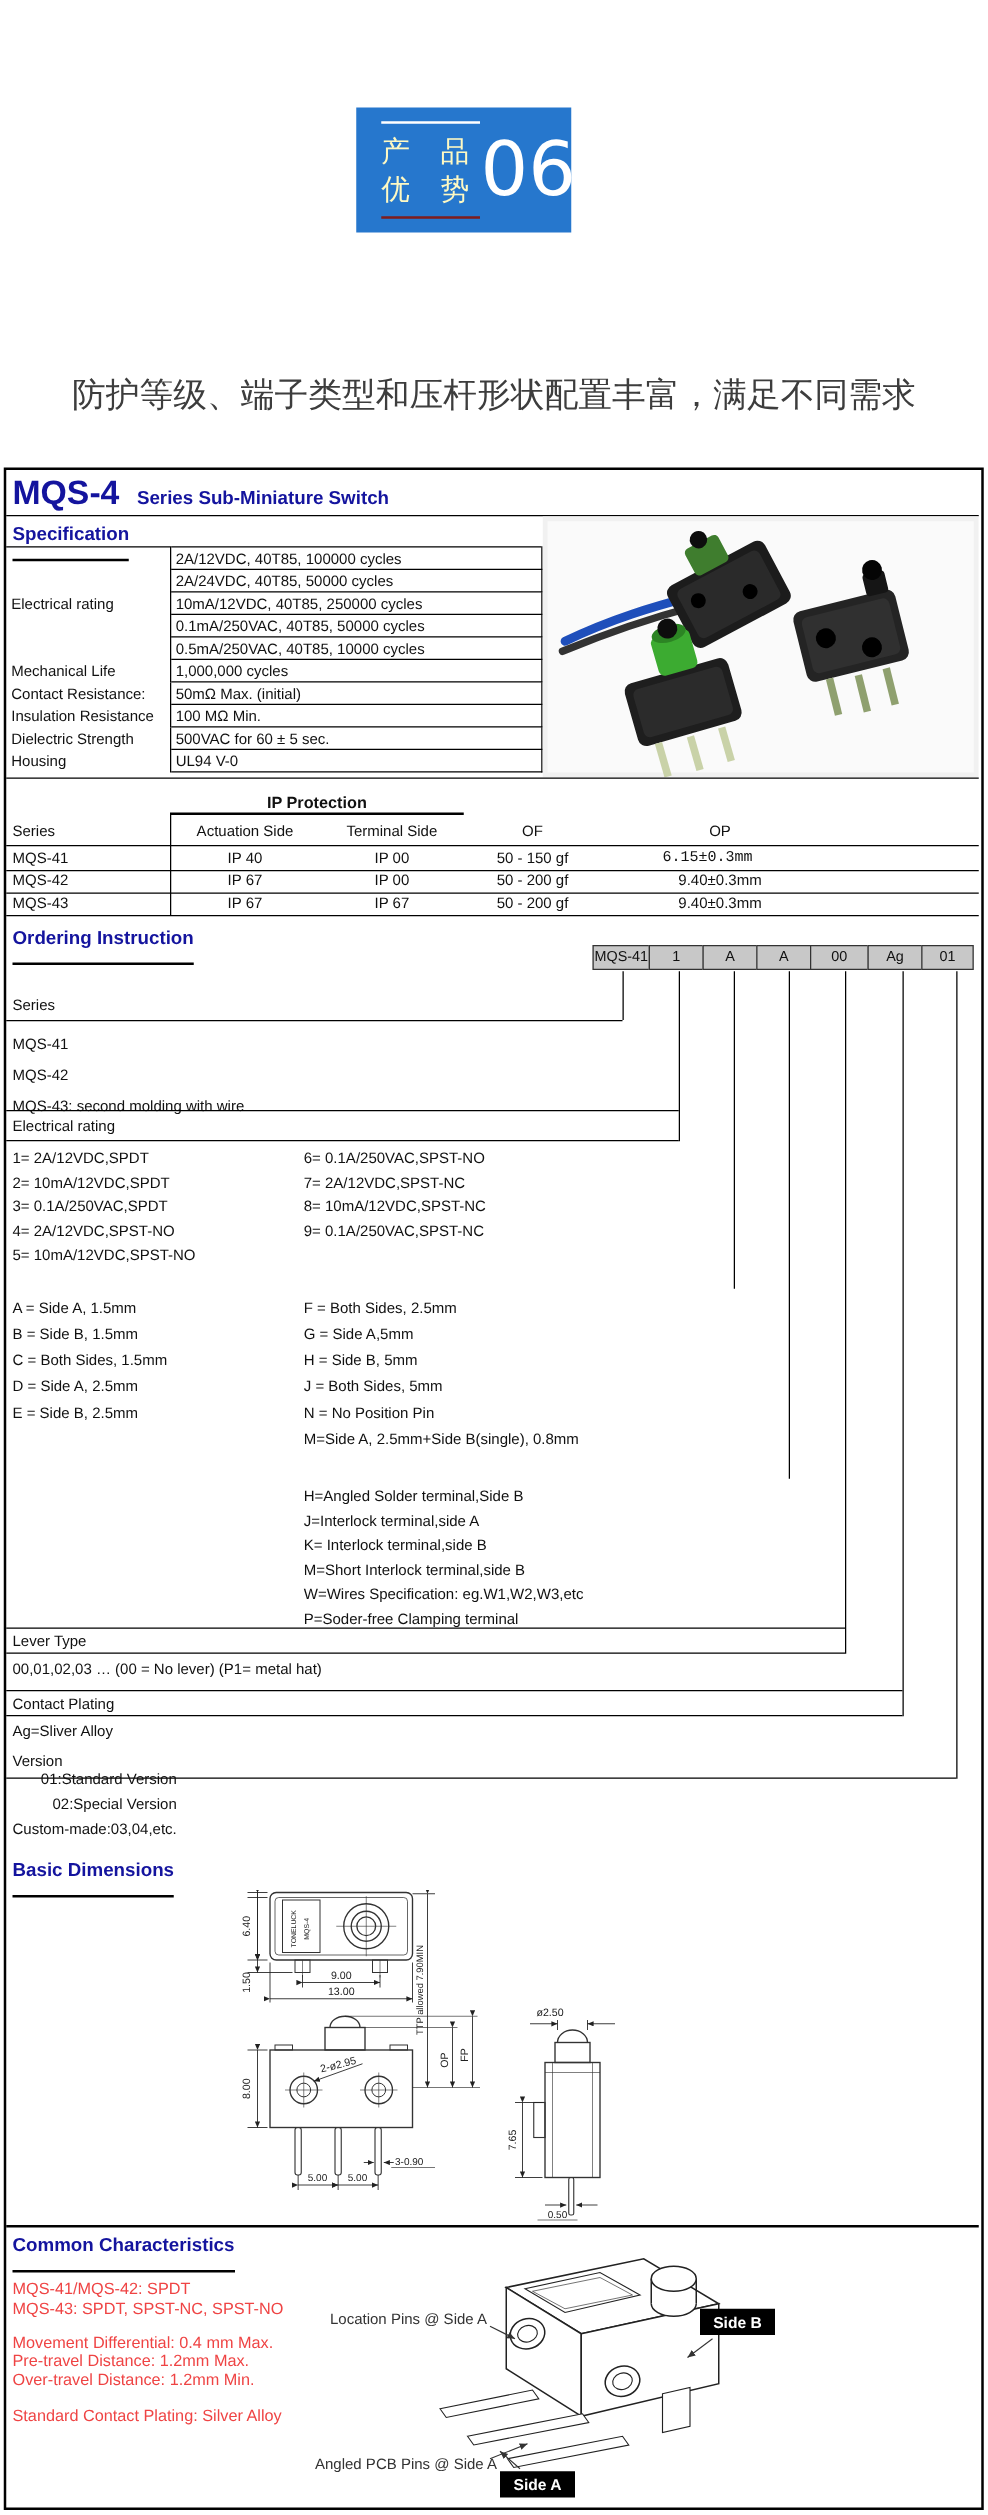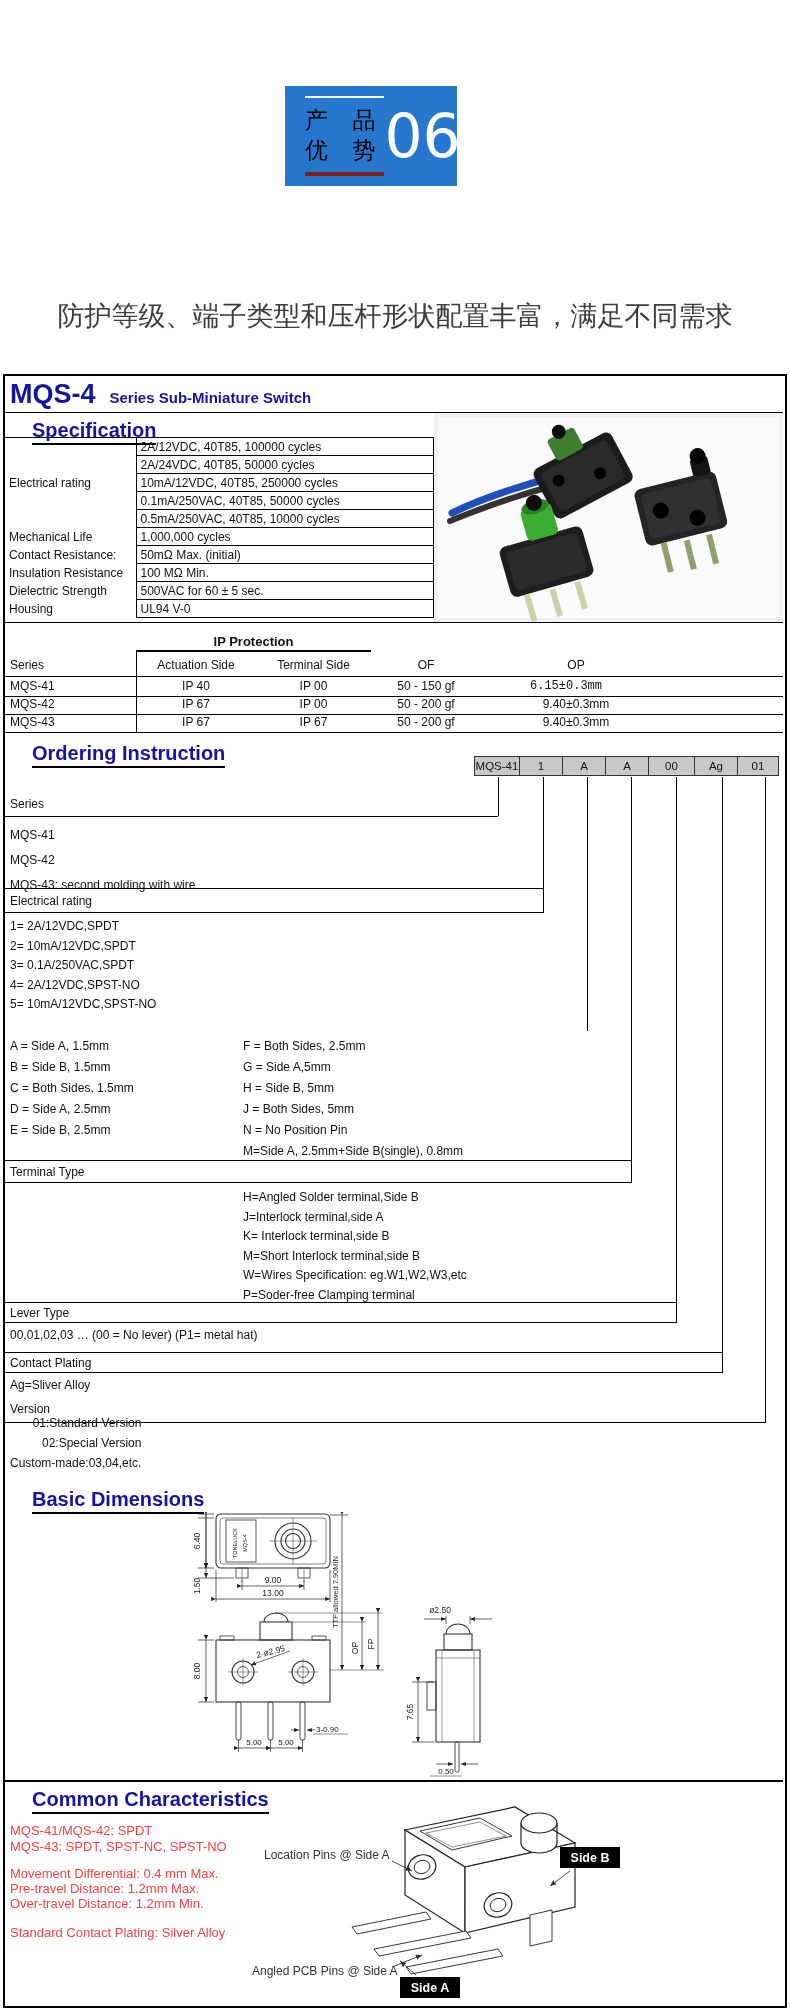--- a/index.html
+++ b/index.html
@@ -6,39 +6,39 @@
   body { font-family:"Liberation Sans","DejaVu Sans",sans-serif; background:#fff; }
   #page { position:relative; width:790px; height:2012px; background:#fff; overflow:hidden; }
   .abs { position:absolute; }
   .hl { position:absolute; height:1px; background:#000; }
   .hl2 { position:absolute; height:2px; background:#000; }
   .vl { position:absolute; width:1px; background:#000; }
 
   
   .badge { position:absolute; left:285px; top:86px; width:172px; height:100px;
            background:#2677cd; display:flex; align-items:center; padding:10px 12px 10px 20px; }
-  .badge-left { width:86px; color:#000000; border-top:2px solid #fff; border-bottom:4px solid #7f1d1d;
+  .badge-left { width:86px; color:#fef9c3; border-top:2px solid #fff; border-bottom:2px solid #7f1d1d;
                 padding:7px 0; text-align:center; }
   .badge-left div { font-size:23px; letter-spacing:9px; line-height:30px; white-space:nowrap; }
   .badge-num { flex:1; color:#fff; font-size:60px; font-weight:400; text-align:center;
                font-family:"DejaVu Sans",sans-serif; line-height:90px; }
 
   .hero-title { position:absolute; left:0; top:206px; width:790px; text-align:center;
                 font-size:58px; color:#2e2e2e; letter-spacing:4px; }
   .hero-sub { position:absolute; left:0; top:298px; width:790px; text-align:center;
               font-size:27px; color:#3d3d3d; }
 
   
   .main-box { position:absolute; left:3px; top:374px; width:784px; height:1634px;
               border:2px solid #000; }
   .navy { color:#14149e; font-weight:bold; }
   .title-row { position:absolute; left:5px; top:3px; display:flex; align-items:baseline; gap:14px; }
   .series-big { font-size:27px; }
   .series-suffix { font-size:15px; }
-  .sec-head { font-size:20px; display:inline-block; border-bottom:2px solid #000; padding-bottom:1px;margin-left:22px; }
+  .sec-head { font-size:15px; display:inline-block; border-bottom:2px solid #000; padding-bottom:11px; }
 
   table.spec { position:absolute; left:0; top:61px; width:429px; border-collapse:collapse;
                font-size:12px; color:#111; border-top:1px solid #000; }
   table.spec td { height:18px; padding:0 4px; vertical-align:middle; }
   table.spec td.lbl { width:131px; border-right:1px solid #000; }
   table.spec td.val { border-bottom:1px solid #000; border-right:1px solid #000; }
 
   .cell { position:absolute; font-size:12px; color:#111; white-space:nowrap; }
   .ctr { text-align:center; }
 
@@ -228,40 +228,43 @@
     <div class="band" style="left:0;top:512px;width:538px;height:25px;">
       <span>Electrical rating</span>
     </div>
     <div class="oitems" style="left:5px;top:541px;line-height:19.5px;">
       <div>1= 2A/12VDC,SPDT</div>
       <div>2= 10mA/12VDC,SPDT</div>
       <div>3= 0.1A/250VAC,SPDT</div>
       <div>4= 2A/12VDC,SPST-NO</div>
       <div>5= 10mA/12VDC,SPST-NO</div>
     </div>
+    <div class="oitems" style="left:238px;top:541px;line-height:19.5px;">
+      <div>6= 0.1A/250VAC,SPST-NO</div>
+      <div>7= 2A/12VDC,SPST-NC</div>
+      <div>8= 10mA/12VDC,SPST-NC</div>
+      <div>9= 0.1A/250VAC,SPST-NC</div>
+    </div>
 
     <div class="oitems" style="left:5px;top:660px;line-height:21px;">
       <div>A = Side A, 1.5mm</div>
       <div>B = Side B, 1.5mm</div>
       <div>C = Both Sides, 1.5mm</div>
       <div>D = Side A, 2.5mm</div>
       <div>E = Side B, 2.5mm</div>
     </div>
     <div class="oitems" style="left:238px;top:660px;line-height:21px;">
       <div>F = Both Sides, 2.5mm</div>
       <div>G = Side A,5mm</div>
       <div>H = Side B, 5mm</div>
       <div>J = Both Sides, 5mm</div>
       <div>N = No Position Pin</div>
       <div>M=Side A, 2.5mm+Side B(single), 0.8mm</div>
     </div>
 
-    <div class="band" style="left:0;top:784px;width:626px;height:23px;">
-      <span>Terminal Type</span>
-    </div>
     <div class="oitems" style="left:238px;top:812px;line-height:19.5px;">
       <div>H=Angled Solder terminal,Side B</div>
       <div>J=Interlock terminal,side A</div>
       <div>K= Interlock terminal,side B</div>
       <div>M=Short Interlock terminal,side B</div>
       <div>W=Wires Specification: eg.W1,W2,W3,etc</div>
       <div>P=Soder-free Clamping terminal</div>
     </div>
 
     <div class="band" style="left:0;top:926px;width:671px;height:21px;">

